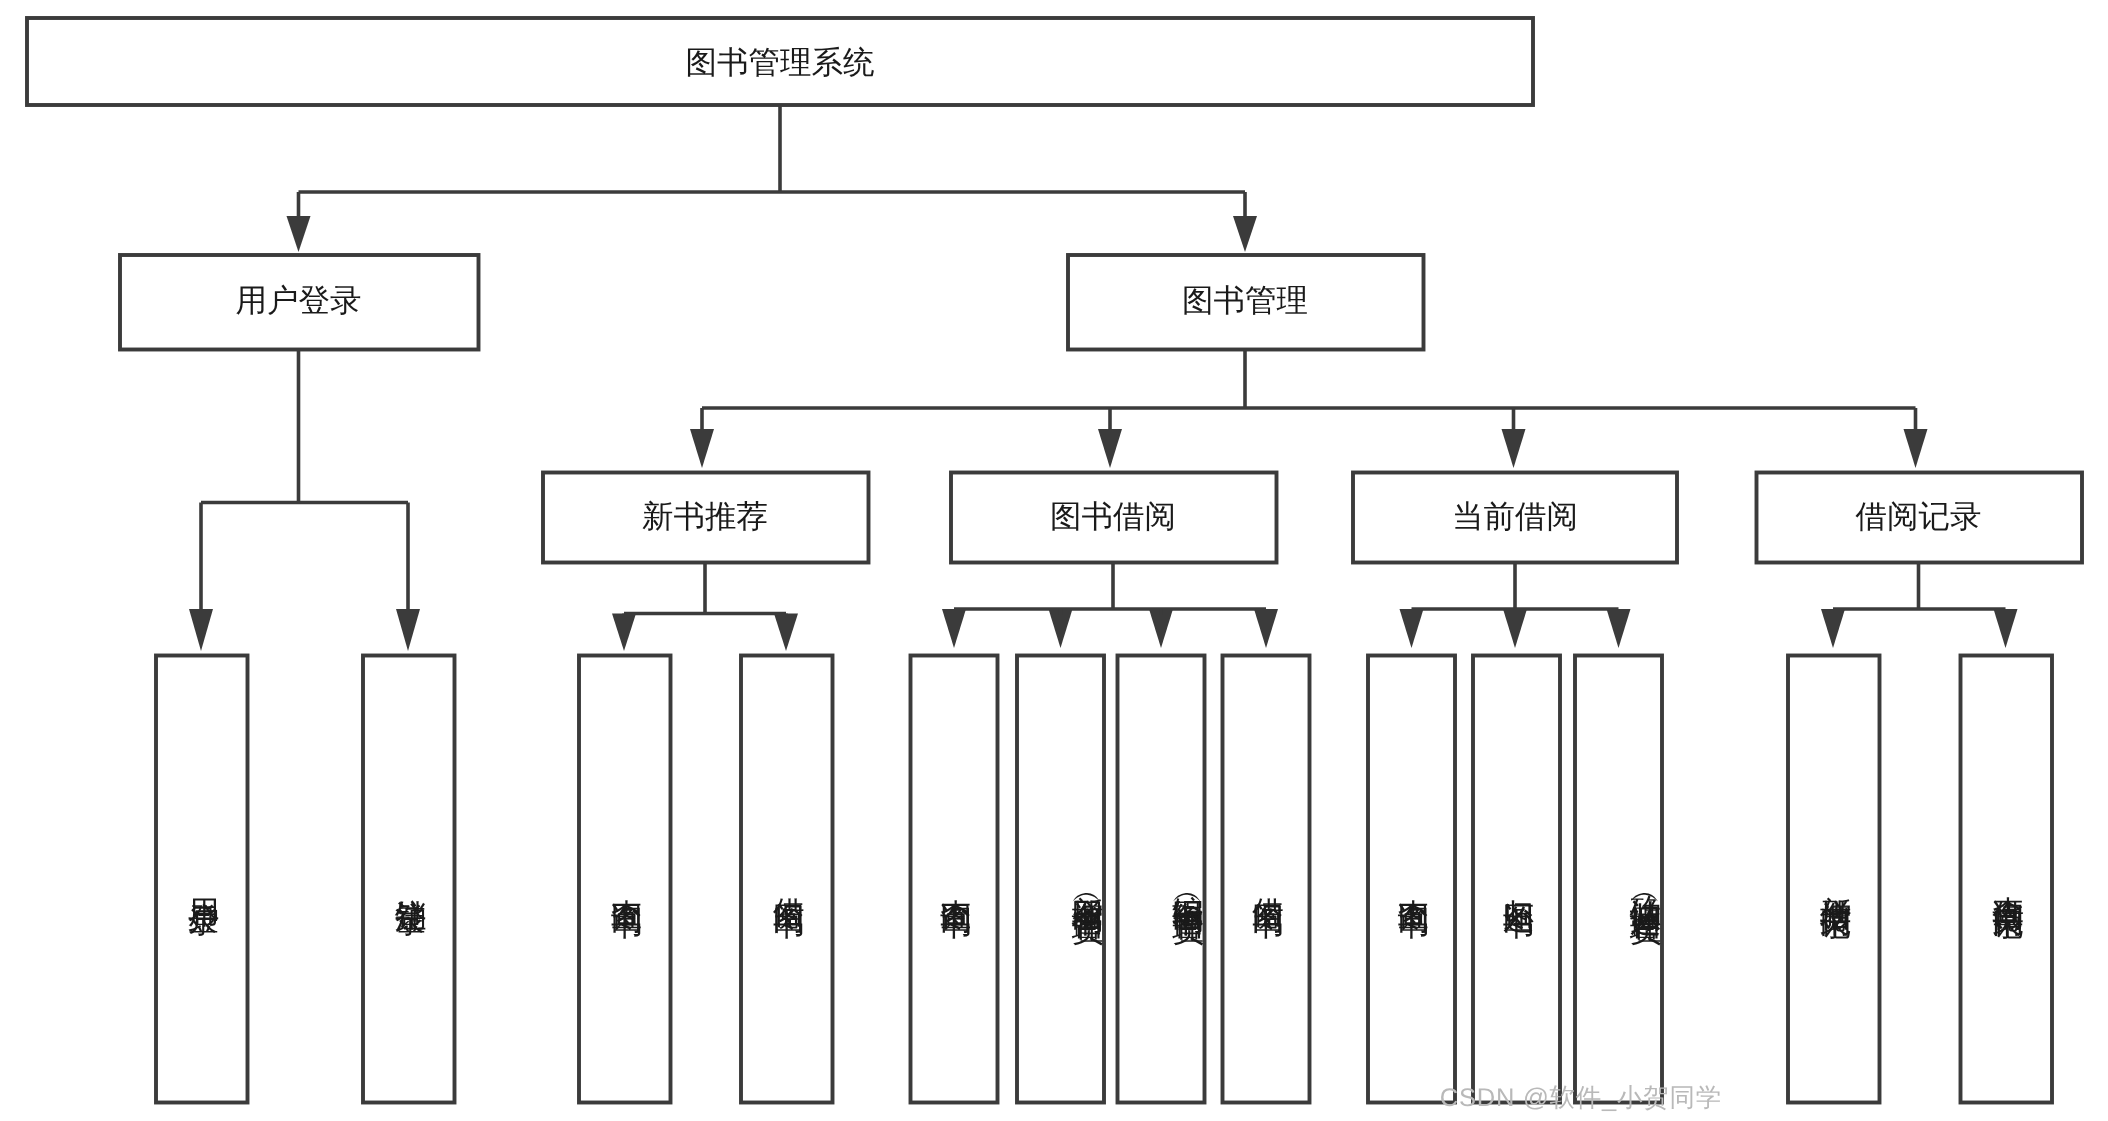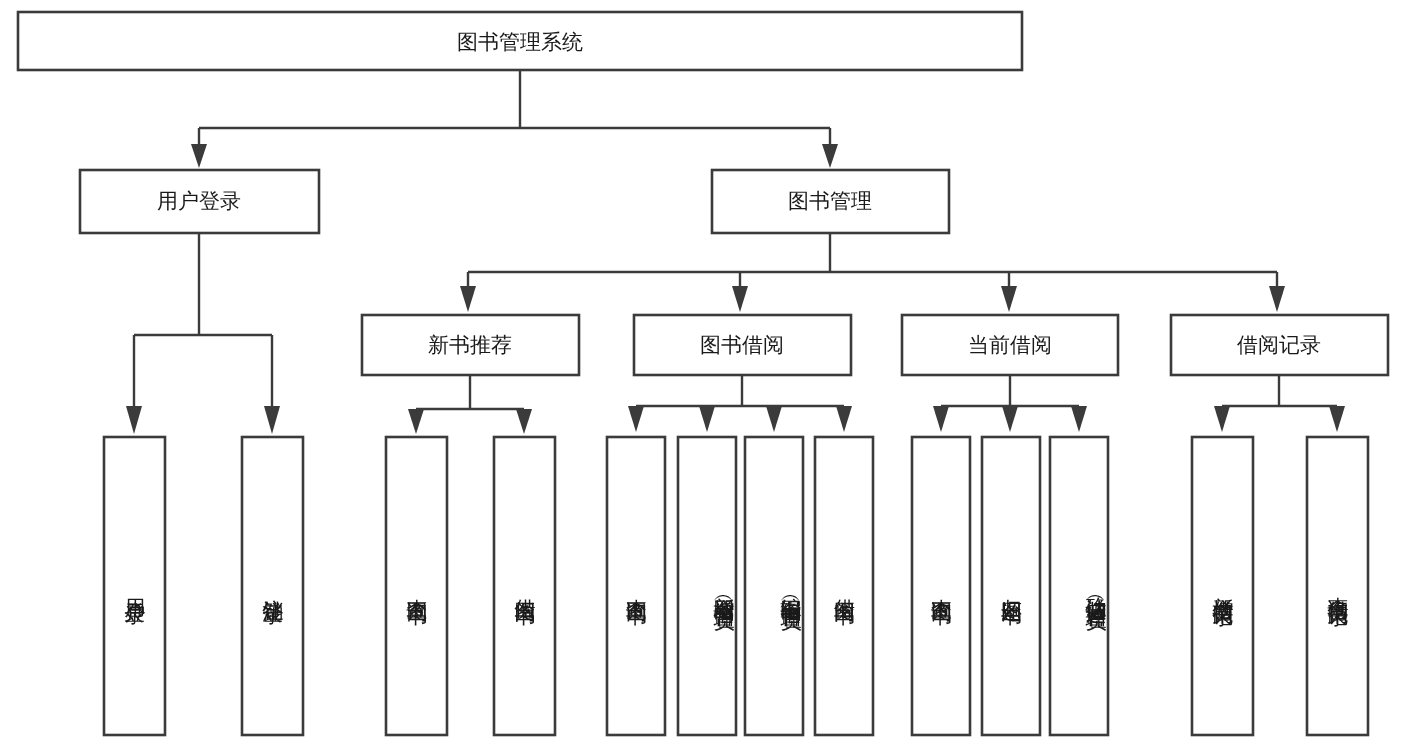--- a/index.html
+++ b/index.html
@@ -195,13 +195,14 @@
   <div class="node-label-v" style="left:745px; top:437px; width:58px; height:298px; align-items:flex-start; padding-top:6px; box-sizing:border-box;">编辑图书（管理员）</div>
   <div class="node-label-v" style="left:815px; top:437px; width:58px; height:298px;">借阅图书</div>
 
   <div class="node-label-v" style="left:912px; top:437px; width:58px; height:298px;">查询图书</div>
   <div class="node-label-v" style="left:982px; top:437px; width:58px; height:298px;">归还图书</div>
   <div class="node-label-v" style="left:1050px; top:437px; width:58px; height:298px; align-items:flex-start; padding-top:6px; box-sizing:border-box;">确认归还（管理员）</div>
 
   <div class="node-label-v" style="left:1192px; top:437px; width:61px; height:298px;">新增借阅记录</div>
   <div class="node-label-v" style="left:1307px; top:437px; width:61px; height:298px;">查询借阅记录</div>
 
+  <div class="watermark">CSDN @软件_小贺同学</div>
 </div>
 
 </body></html>

